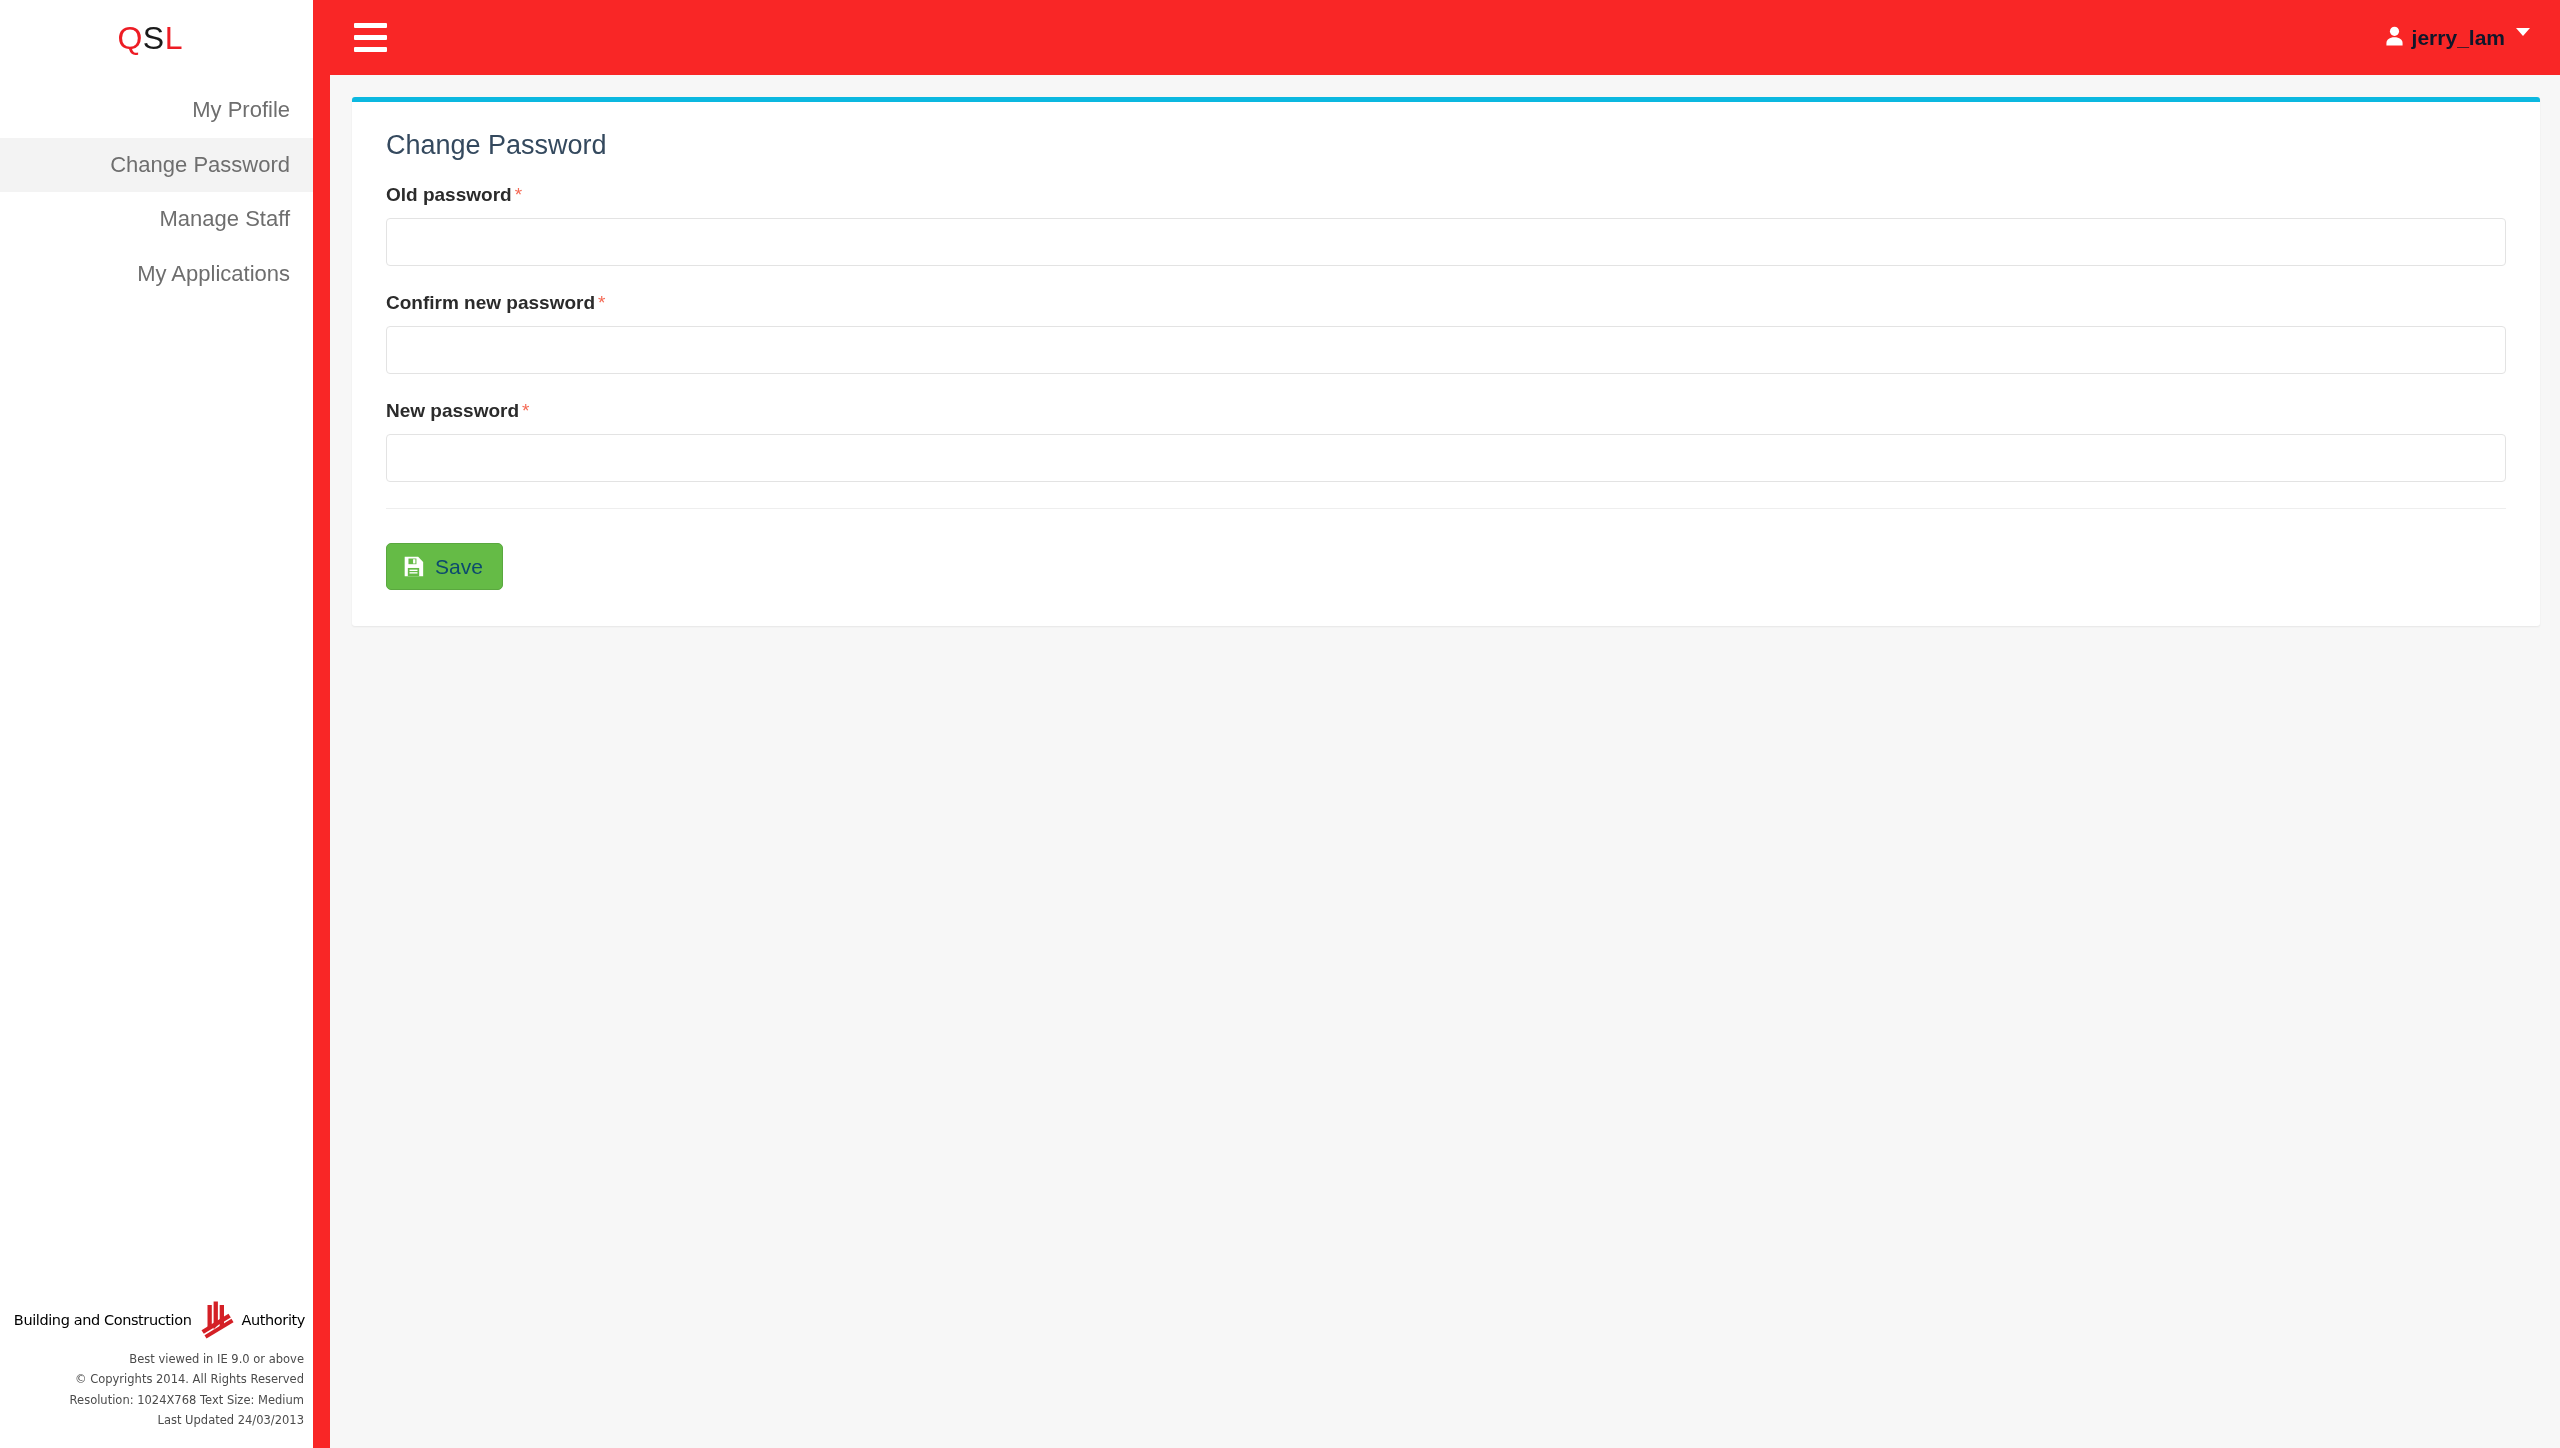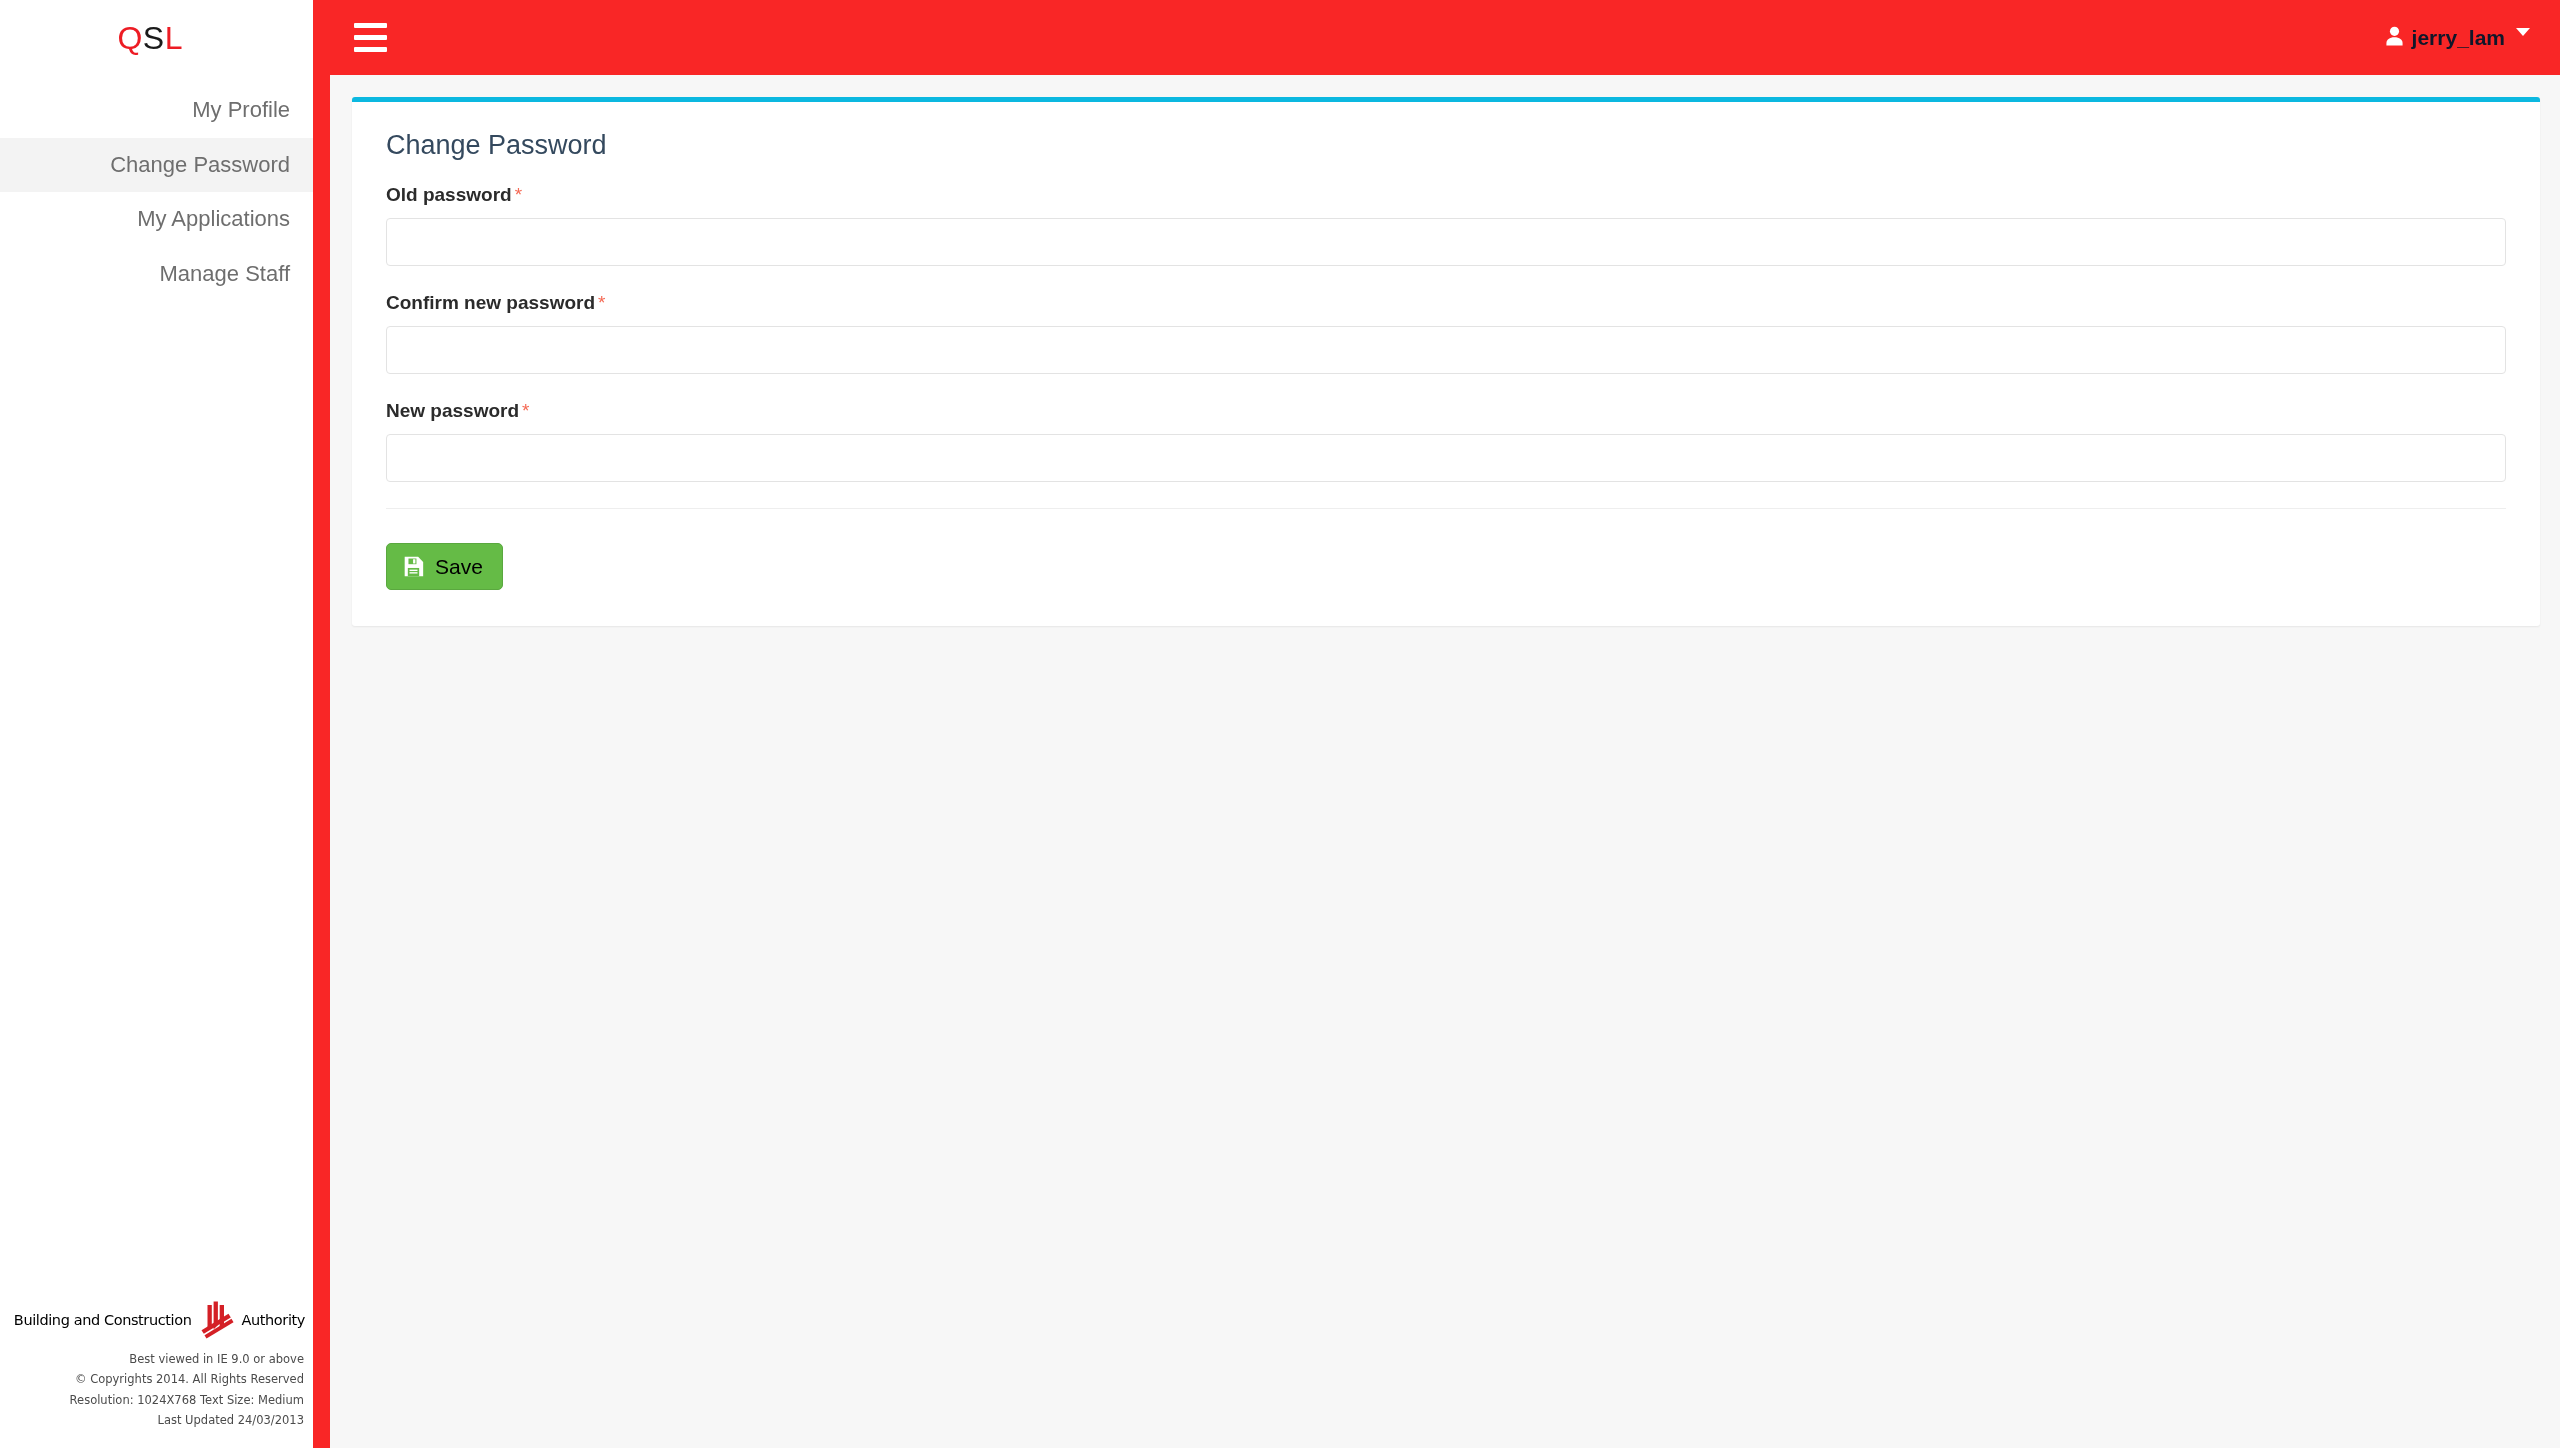--- a/index.html
+++ b/index.html
@@ -253,21 +253,21 @@
     margin: 26px 0 0 0;
   }
 
   .btn-row { padding: 26px 34px 0 34px; }
 
   .btn-save {
     display: inline-flex;
     align-items: center;
     gap: 11px;
     background: #65bb46;
-    color: #000000;
+    color: #0c4a6e;
     border: 1px solid #5aa83f;
     border-radius: 5px;
     padding: 10px 19px 10px 16px;
     font-size: 21px;
     font-family: "Liberation Sans", sans-serif;
     cursor: pointer;
     line-height: 1.2;
   }
   .save-icon { display: block; width: 21px; height: 21px; }
 </style>
@@ -278,22 +278,22 @@
 
   <aside class="sidebar">
 
     <div class="brand">
       <div class="brand-logo"><span class="ch-q">Q</span><span class="ch-s">S</span><span class="ch-l">L</span></div>
     </div>
 
     <nav class="nav">
       <a class="nav-item" href="#">My Profile</a>
       <a class="nav-item active" href="#">Change Password</a>
+      <a class="nav-item" href="#">Manage Staff</a>
       <a class="nav-item" href="#">My Applications</a>
-      <a class="nav-item" href="#">Manage Staff</a>
     </nav>
 
     <div class="sidebar-footer">
 
       <div class="bca-logo">
         <span class="bca-word">Building and Construction</span>
         <svg class="bca-mark" viewBox="0 0 42 40" aria-hidden="true">
           <g fill="#d42026">
             <path d="M12.5 6 L16.8 6 L16.8 27.5 L12.5 31.5 Z"></path>
             <path d="M18.6 2.5 L22.9 2.5 L22.9 26 L18.6 30.5 Z"></path>

